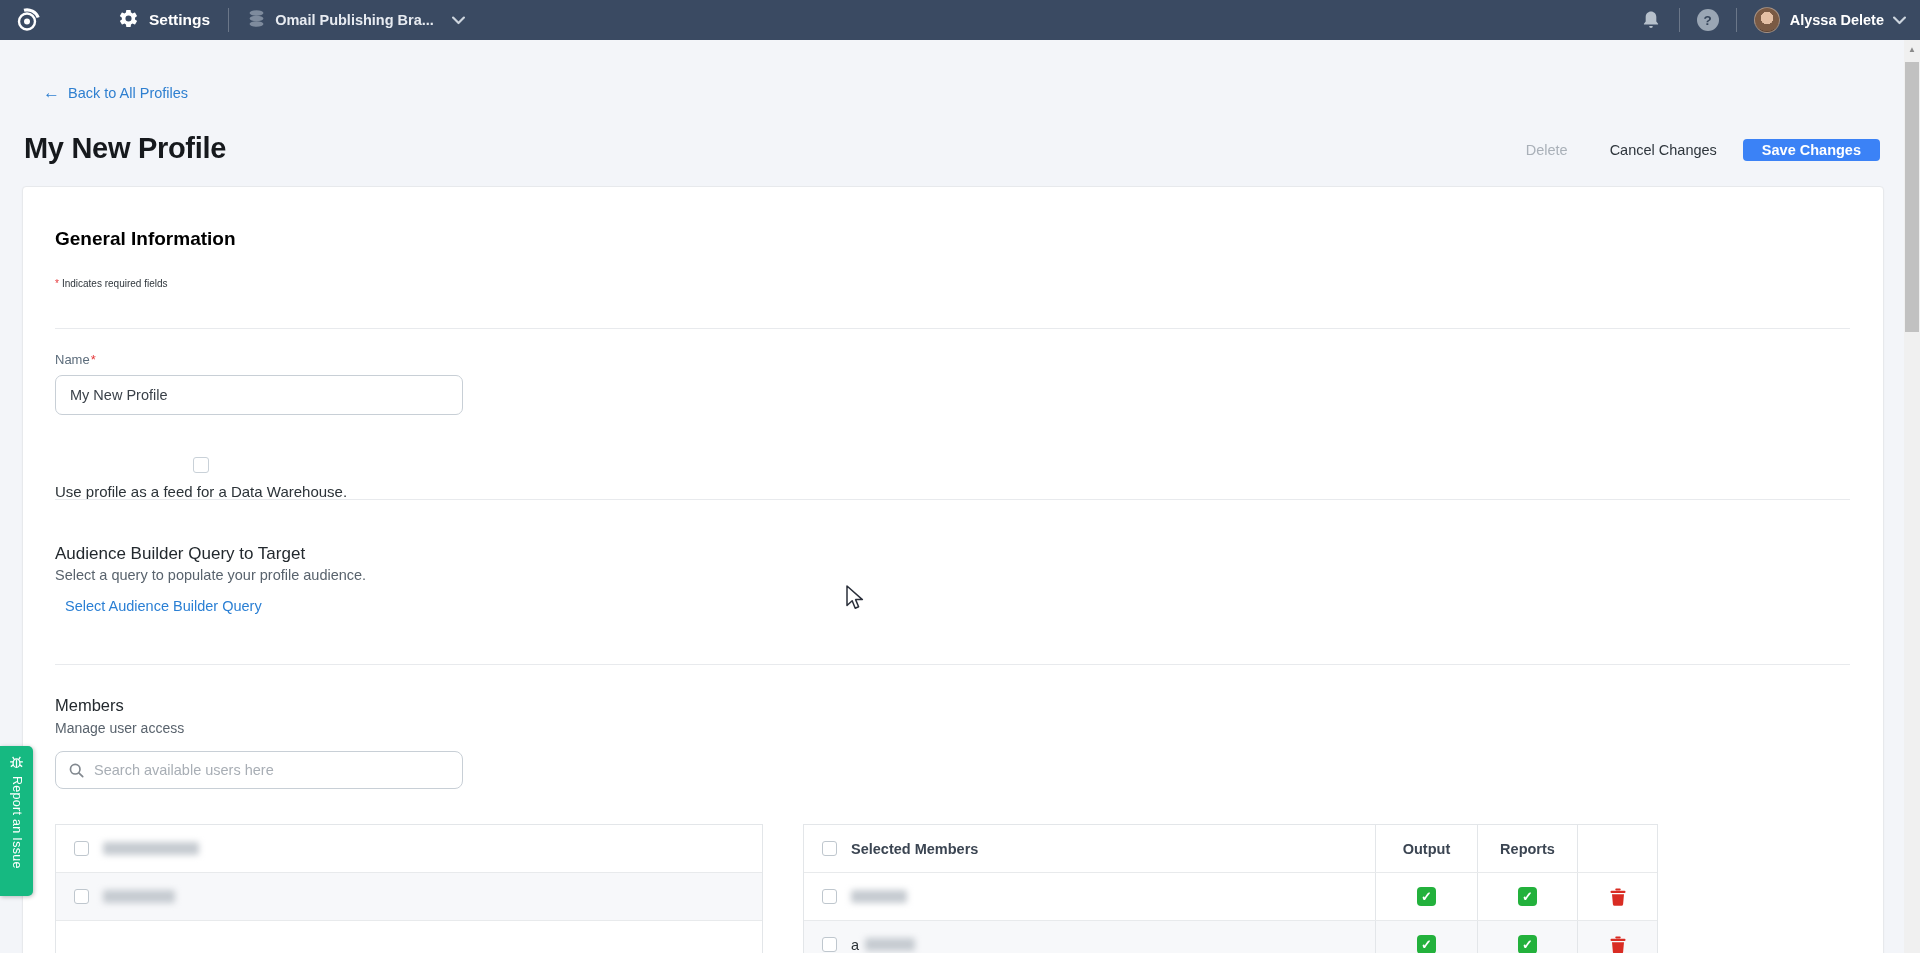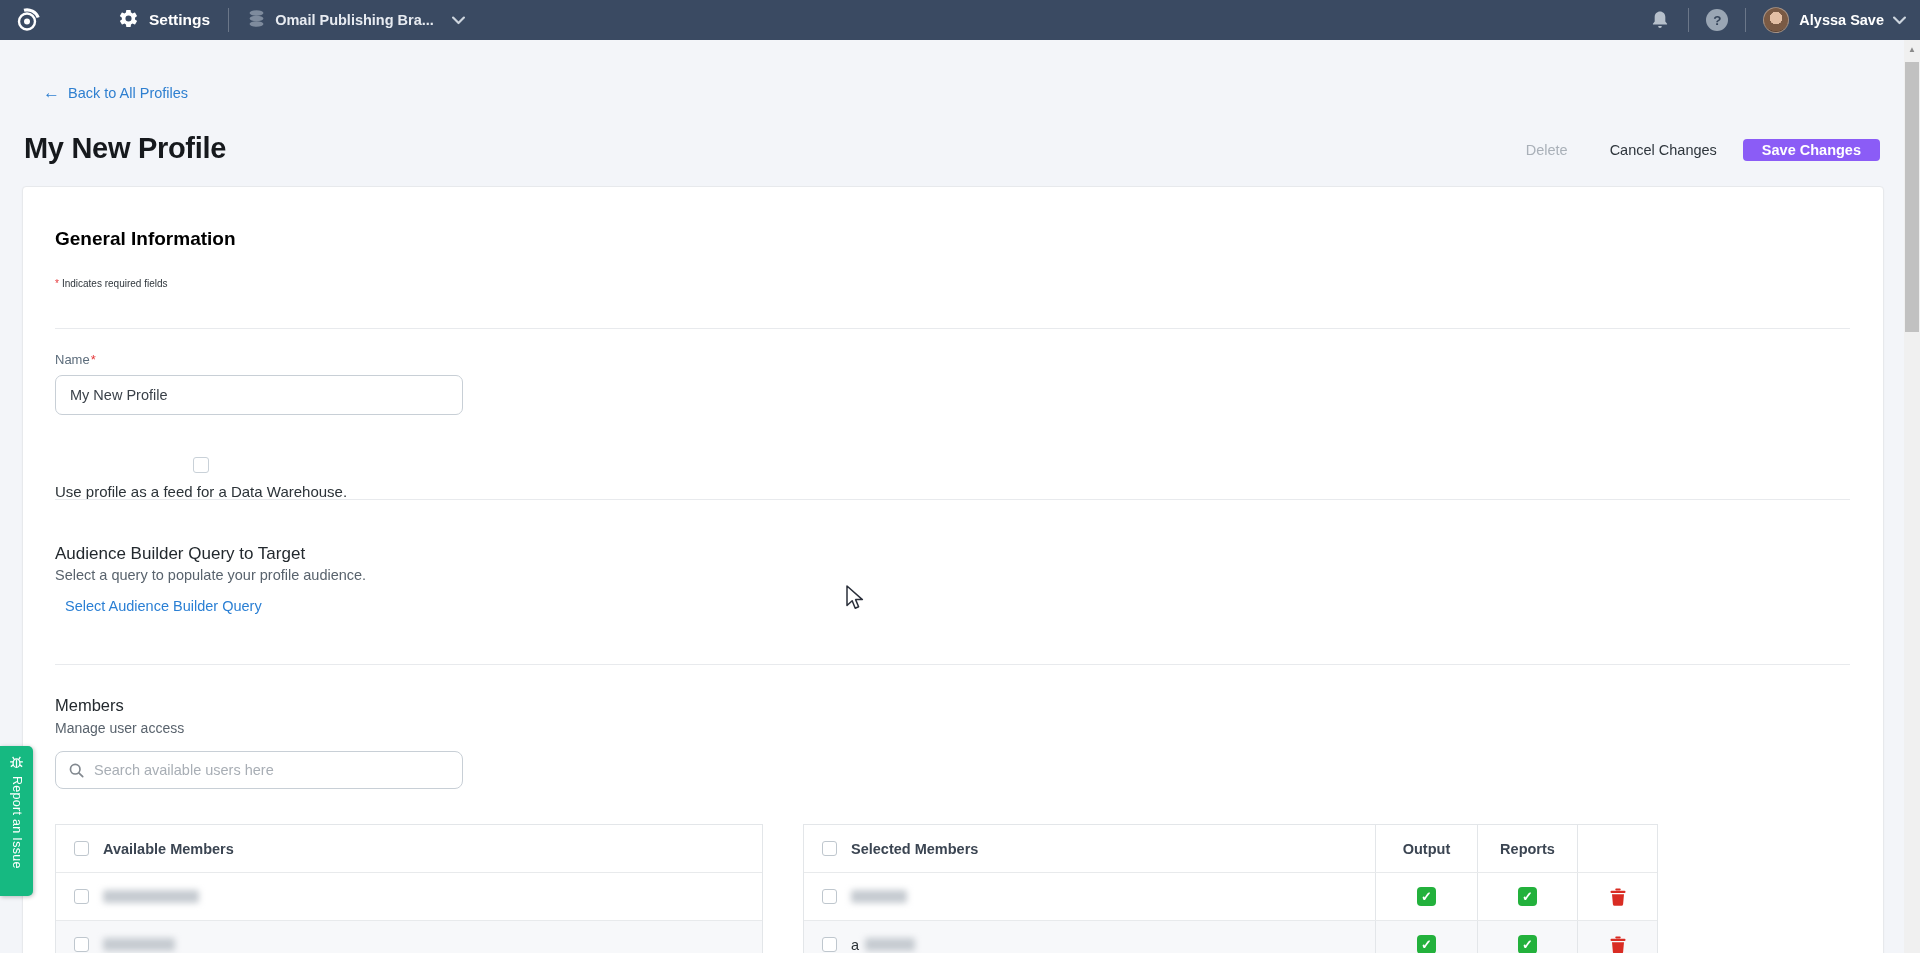--- a/index.html
+++ b/index.html
@@ -32,21 +32,21 @@
   .back-link { position:absolute; left:43px; top:84px; display:flex; align-items:center; gap:8px;
     color:#2e7fd0; font-size:14.5px; cursor:pointer; text-decoration:none; }
   .back-arrow { font-size:17px; line-height:1; }
   .page-title { position:absolute; left:24px; top:132px; font-size:29px; font-weight:700;
     color:#16191d; letter-spacing:-0.3px; }
   .actions { position:absolute; top:130px; right:40px; height:40px; display:flex; align-items:center; gap:10px; }
   .btn { font-size:14.5px; border:none; background:transparent; cursor:pointer; padding:10px 16px;
     font-family:inherit; border-radius:4px; }
   .btn-delete { color:#a9b0b8; }
   .btn-cancel { color:#2e353c; font-weight:500; }
-  .btn-save { background:#8b5cf6; color:#fff; font-weight:600; padding:3px 19px; }
+  .btn-save { background:#3b82f6; color:#fff; font-weight:600; padding:3px 19px; }
 
   
   .card { position:absolute; left:22px; top:186px; width:1862px; height:830px;
     background:#fff; border:1px solid #e7e9ec; border-radius:4px;
     box-shadow:0 1px 2px rgba(20,30,40,.04); }
   .sec { position:absolute; left:32px; }
   .divider { position:absolute; left:32px; width:1795px; height:1px; background:#e8eaed; }
 
   .h-general { top:41px; font-size:19px; font-weight:600; color:#000000; }
   .required-note { top:91px; font-size:10px; color:#2f363c; }
@@ -159,21 +159,21 @@
       <svg viewBox="0 0 24 24" width="22" height="22" fill="#b6c0cb">
         <path d="M12 2.8c-3.2 0-5.8 2.6-5.8 5.8v5.1l-1.9 2.4c-.3.4 0 .9.5.9h14.4c.5 0 .8-.5.5-.9L17.8 13.7V8.6c0-3.2-2.6-5.8-5.8-5.8z"></path>
         <path d="M10 18.6a2 2 0 0 0 4 0z"></path>
       </svg>
     </div>
     <div class="nav-vdiv"></div>
     <div class="nav-item help-circle">?</div>
     <div class="nav-vdiv"></div>
     <div class="nav-item">
       <div class="avatar"></div>
-      <span class="user-name">Alyssa Save</span>
+      <span class="user-name">Alyssa Delete</span>
       <span style="display:flex;">
         <svg viewBox="0 0 12 8" width="13" height="9">
             <path d="M1 1.3 L6 6.3 L11 1.3" stroke="#cdd5de" stroke-width="2" fill="none" stroke-linecap="round" stroke-linejoin="round"></path>
           </svg>
       </span>
     </div>
   </div>
 </header>
 
 <a class="back-link">
@@ -218,26 +218,20 @@
     <span style="display:flex;">
       <svg viewBox="0 0 20 20" width="17" height="17" fill="none" stroke="#82888f" stroke-width="2">
         <circle cx="8.5" cy="8.5" r="5.6"></circle>
           <line x1="13" y1="13" x2="17.3" y2="17.3" stroke-linecap="round"></line>
       </svg>
     </span>
     <input type="text" placeholder="Search available users here" style="">
   </div>
 
   <div class="mtable t-avail">
-    <div class="trow head">
-      <div class="cell-name">
-        <div class="cbx"></div>
-        <span>Available Members</span>
-      </div>
-    </div>
     <div class="trow">
       <div class="cell-name">
         <div class="cbx"></div>
         <span class="redacted" style="width:96px"></span>
       </div>
     </div>
     <div class="trow alt">
       <div class="cell-name">
         <div class="cbx"></div>
         <span class="redacted" style="width:72px"></span>

